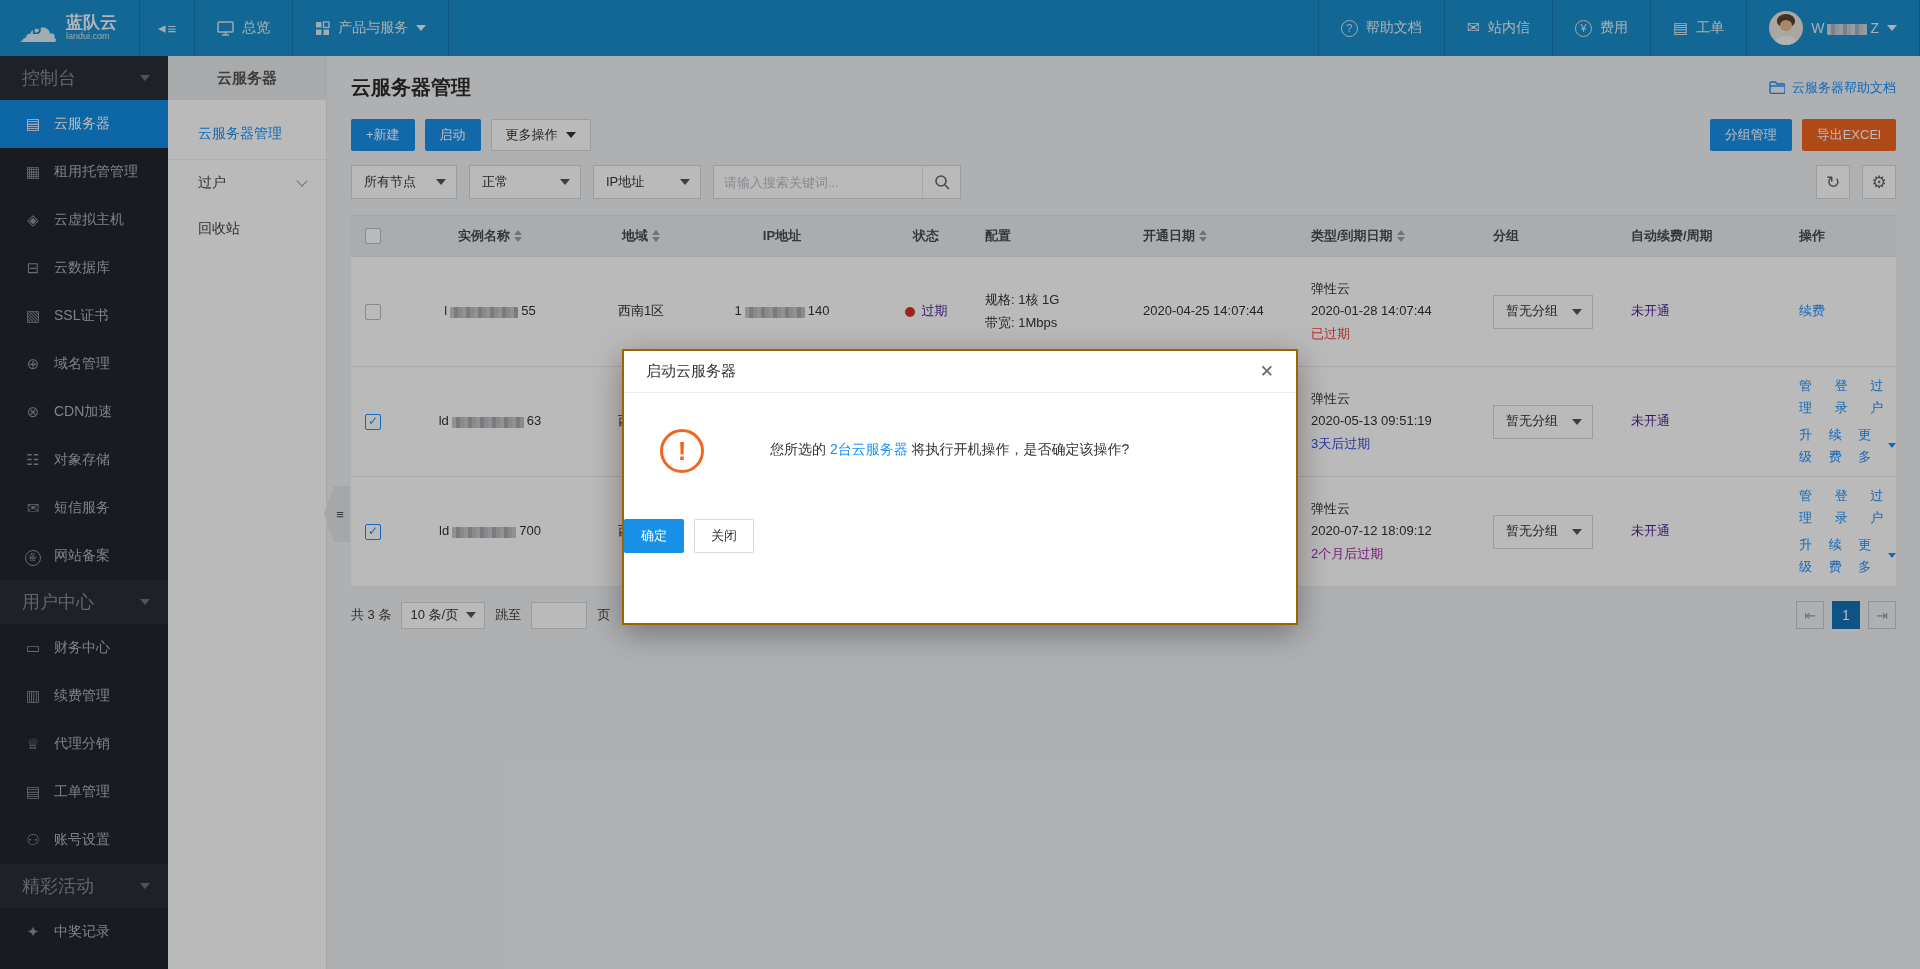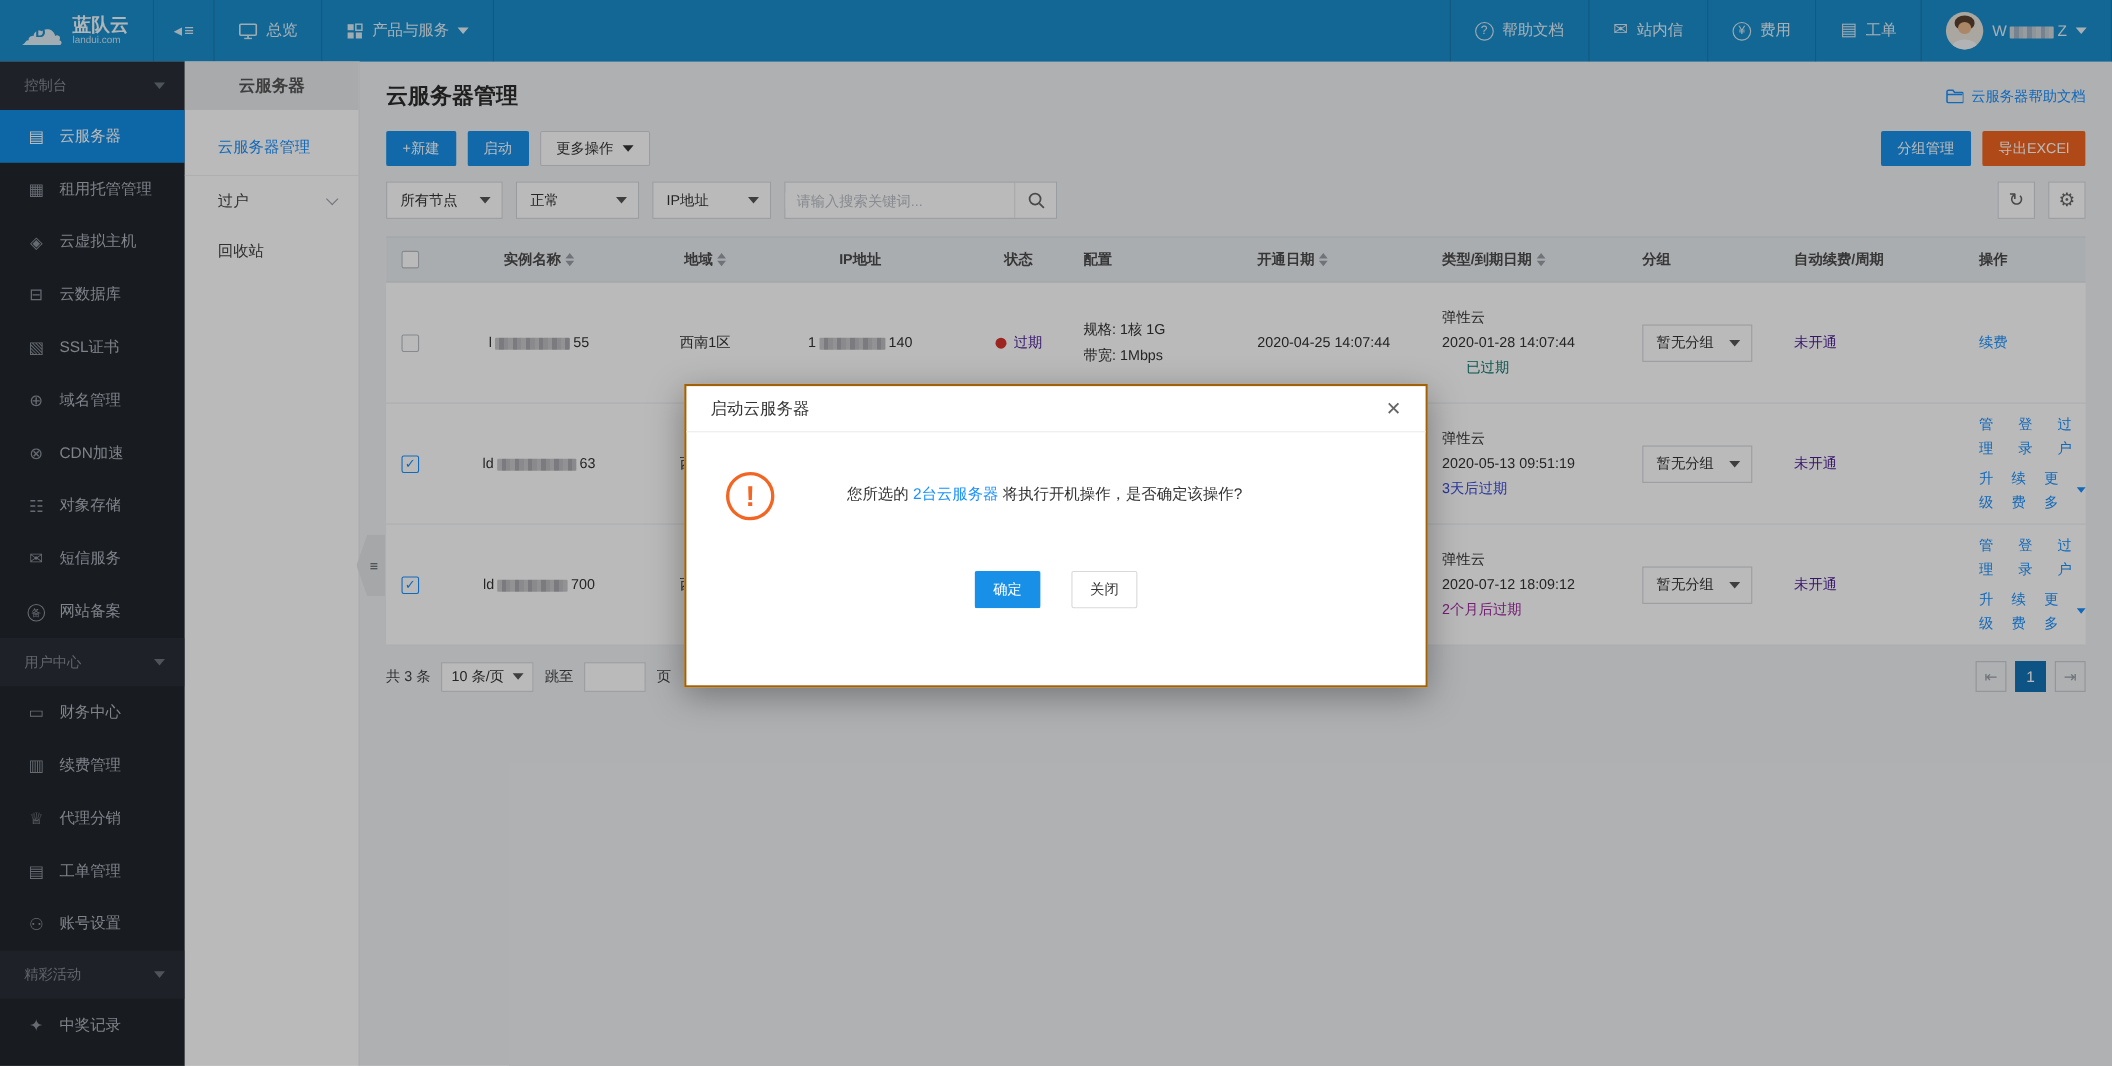--- a/index.html
+++ b/index.html
@@ -32,21 +32,21 @@
   .avatar .bodyy { position:absolute; bottom:-3px; left:6px; width:22px; height:12px; border-radius:50% 50% 0 0; background:#f4f6f8; }
   .censor { display:inline-block; height:11px; border-radius:1px; vertical-align:middle; margin:0 3px;
     background:repeating-linear-gradient(90deg,#c9c9cc 0 4px,#a8a8ae 4px 8px,#bdbdc2 8px 12px); filter:blur(.7px); }
   .censor.dk { background:repeating-linear-gradient(90deg,#cfd6dd 0 4px,#9fb4c4 4px 8px,#c3ccd4 8px 12px); }
 
   
   .layout { flex:1; display:flex; min-height:0; }
 
   
   .sidebar { width:168px; background:#21252b; color:#aeb4bd; flex:0 0 auto; overflow:hidden; }
-  .side-head { height:44px; background:#2a2e36; color:#858b94; display:flex; align-items:center; justify-content:space-between; padding:0 18px 0 22px; font-size:13px; cursor:pointer; }
+  .side-head { height:44px; background:#2a2e36; color:#858b94; display:flex; align-items:center; justify-content:space-between; padding:0 18px 0 22px; font-size:18px; cursor:pointer; }
   .side-head .caret { border-top-color:#6d737c; margin-top:4px; }
   .side-item { height:48px; display:flex; align-items:center; gap:12px; padding-left:24px; font-size:14px; cursor:pointer; }
   .side-item .si { width:18px; text-align:center; font-size:15px; color:#8c939d; flex:0 0 auto; }
   .side-item.active { background:#128ce4; color:#fff; }
   .side-item.active .si { color:#fff; }
   .circle-glyph { width:16px; height:16px; border:1px solid #8c939d; border-radius:50%; font-size:9px; display:inline-flex; align-items:center; justify-content:center; color:#8c939d; }
 
   
   .subside { width:159px; background:#fff; border-right:1px solid #e3e6ea; flex:0 0 auto; position:relative; }
   .subside-head { height:44px; background:#e7e9ec; color:#555; font-size:15px; font-weight:bold; display:flex; align-items:center; justify-content:center; }
@@ -90,21 +90,21 @@
   .td.left { justify-content:flex-start; text-align:left; }
   .td.stack { flex-direction:column; align-items:flex-start; justify-content:center; }
   .cb { width:16px; height:16px; border:1px solid #b8bcc2; border-radius:2px; background:#fff; display:inline-flex; align-items:center; justify-content:center; cursor:pointer; }
   .cb.checked { border-color:#1890ff; color:#1890ff; font-size:12px; font-weight:bold; }
   .cb.checked::after { content:"✓"; }
   .sort { display:inline-flex; flex-direction:column; gap:2px; }
   .sort .up { width:0; height:0; border:4px solid transparent; border-bottom:5px solid #9aa0a8; border-top:0; }
   .sort .dn { width:0; height:0; border:4px solid transparent; border-top:5px solid #9aa0a8; border-bottom:0; }
   .dot { width:10px; height:10px; border-radius:50%; background:#d9342b; display:inline-block; margin-right:7px; }
   .red { color:#4c1d95; }
-  .note-red { color:#0f766e;margin-left:22px; }
+  .note-red { color:#ef4444; }
   .note-blue { color:#3a4ad9; }
   .note-purple { color:#a02aa0; }
   .group-sel { width:100px; height:34px; }
   .link { color:#1890ff; cursor:pointer; }
   .ops { gap:4px; }
   .ops .line { display:flex; gap:10px; align-items:center; }
   .ops .caret { border-top-color:#1890ff; margin-top:4px; border-width:4px; border-top-width:5px; }
 
   
   .pager-row { display:flex; align-items:center; gap:10px; margin-top:14px; color:#444; }
@@ -115,21 +115,21 @@
   .pg-btn.cur { background:#1272b6; border-color:#1272b6; color:#fff; }
 
   
   .dim { position:absolute; inset:0; background:rgba(0,0,0,.27); z-index:50; }
   .modal { position:absolute; left:622px; top:349px; width:676px; height:276px; background:#fff; border:2px solid #a16207; z-index:100; box-shadow:0 8px 30px rgba(0,0,0,.35); }
   .modal-head { height:42px; display:flex; align-items:center; justify-content:space-between; padding:0 22px; border-bottom:1px solid #ececec; font-size:15px; color:#333; }
   .modal-close { font-size:17px; color:#666; cursor:pointer; }
   .modal-body { display:flex; align-items:flex-start; gap:22px; padding:36px 0 0 36px; }
   .warn-ico { width:44px; height:44px; border:3px solid #f26522; border-radius:50%; color:#f26522; font-size:26px; font-weight:bold; display:flex; align-items:center; justify-content:center; flex:0 0 auto; }
   .modal-msg { font-size:14px; color:#333; margin-top:12px;margin-left:44px; }
-  .modal-btns { display:flex; justify-content:center; gap:18px; margin-top:46px; }
+  .modal-btns { display:flex; gap:0; margin-top:46px; }
   .btn-sm { height:34px; padding:0 16px; font-size:13px; }
   .btn-white { background:#fff; border:1px solid #d9d9d9; color:#333; }
 </style>
 </head>
 <body>
 
 <div class="app">
 
   <header class="topnav">
     <div class="brand">

